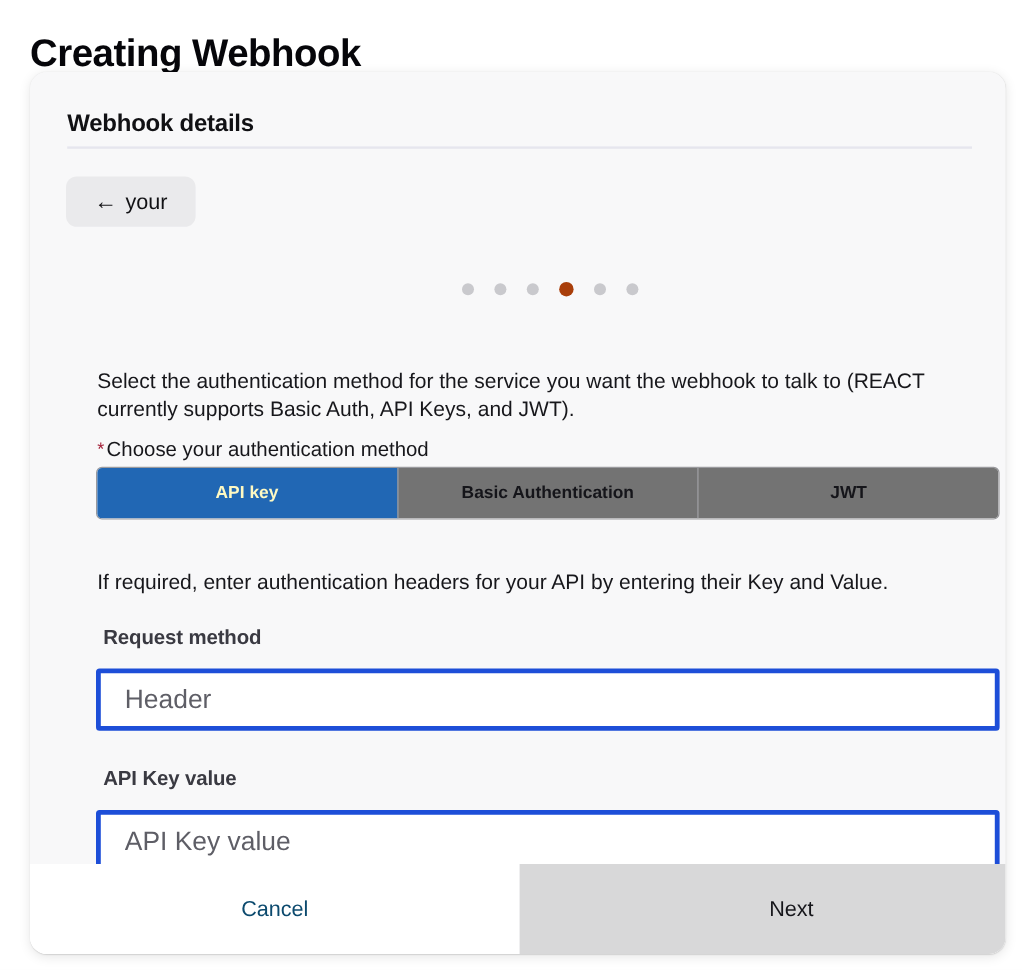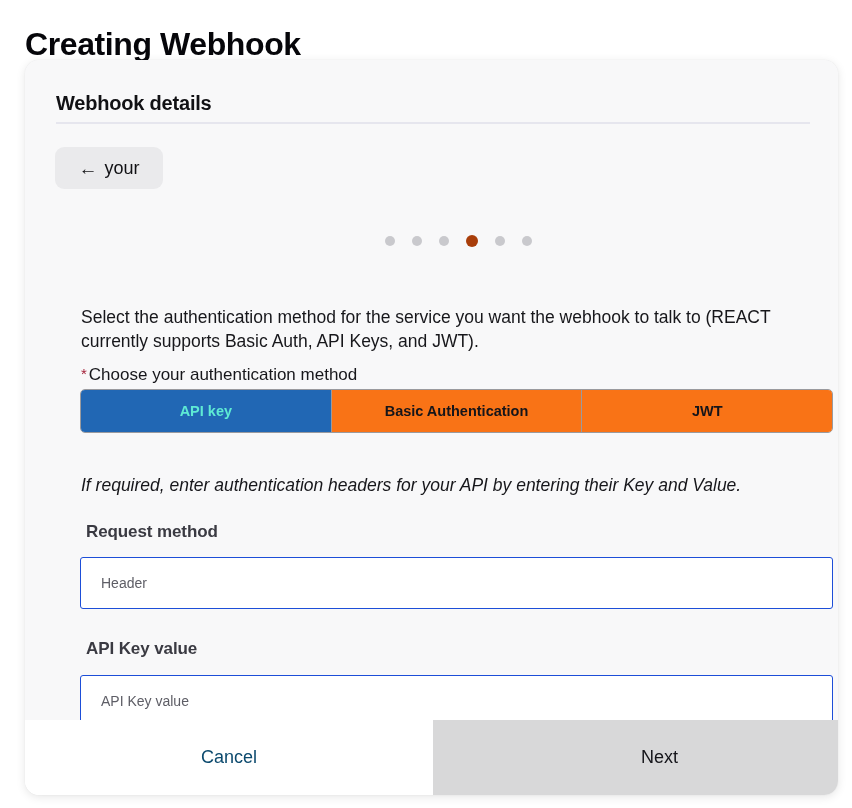--- a/index.html
+++ b/index.html
@@ -166,42 +166,41 @@
   }
   .tab {
     flex: 1 1 0;
     display: flex;
     align-items: center;
     justify-content: center;
     font-family: "Liberation Sans", sans-serif;
     font-size: 14.5px;
     font-weight: bold;
     color: #15151a;
-    background: #f97316;
+    background: #737373;
     border: none;
     border-right: 1px solid #9a9a9e;
     cursor: pointer;
     padding: 0;
     white-space: nowrap;
   }
   .tab:last-child { border-right: none; }
   .tab.selected {
     background: #2167b4;
-    color: #5eead4;
+    color: #fef9c3;
   }
 
   .headers-text {
     position: absolute;
     left: 56px;
     top: 395px;
     width: 720px;
     font-size: 17.5px;
     line-height: 24px;
     color: #17171b;
-    font-style: italic;
   }
 
   
   .field-label {
     position: absolute;
     font-size: 17px;
     font-weight: bold;
     color: #3a3a42;
     letter-spacing: -0.1px;
     white-space: nowrap;
@@ -209,25 +208,25 @@
   .label-request-header { left: 61px; top: 462px; }
   .label-api-key-value  { left: 61px; top: 579px; }
 
   .text-input {
     position: absolute;
     left: 55px;
     width: 753px;
     height: 52px;
     box-sizing: border-box;
     background: #ffffff;
-    border: 1px solid #1d4ed8;
+    border: 4px solid #1d4ed8;
     border-radius: 3px;
     padding: 0 20px;
     font-family: "Liberation Sans", sans-serif;
-    font-size: 14px;
+    font-size: 22px;
     color: #17171b;
     outline: none;
   }
   .text-input::placeholder { color: #5e5e66; opacity: 1; }
   .input-header  { top: 497px; }
   .input-api-key { top: 615px; }
 
   
   .card-footer {
     position: absolute;

